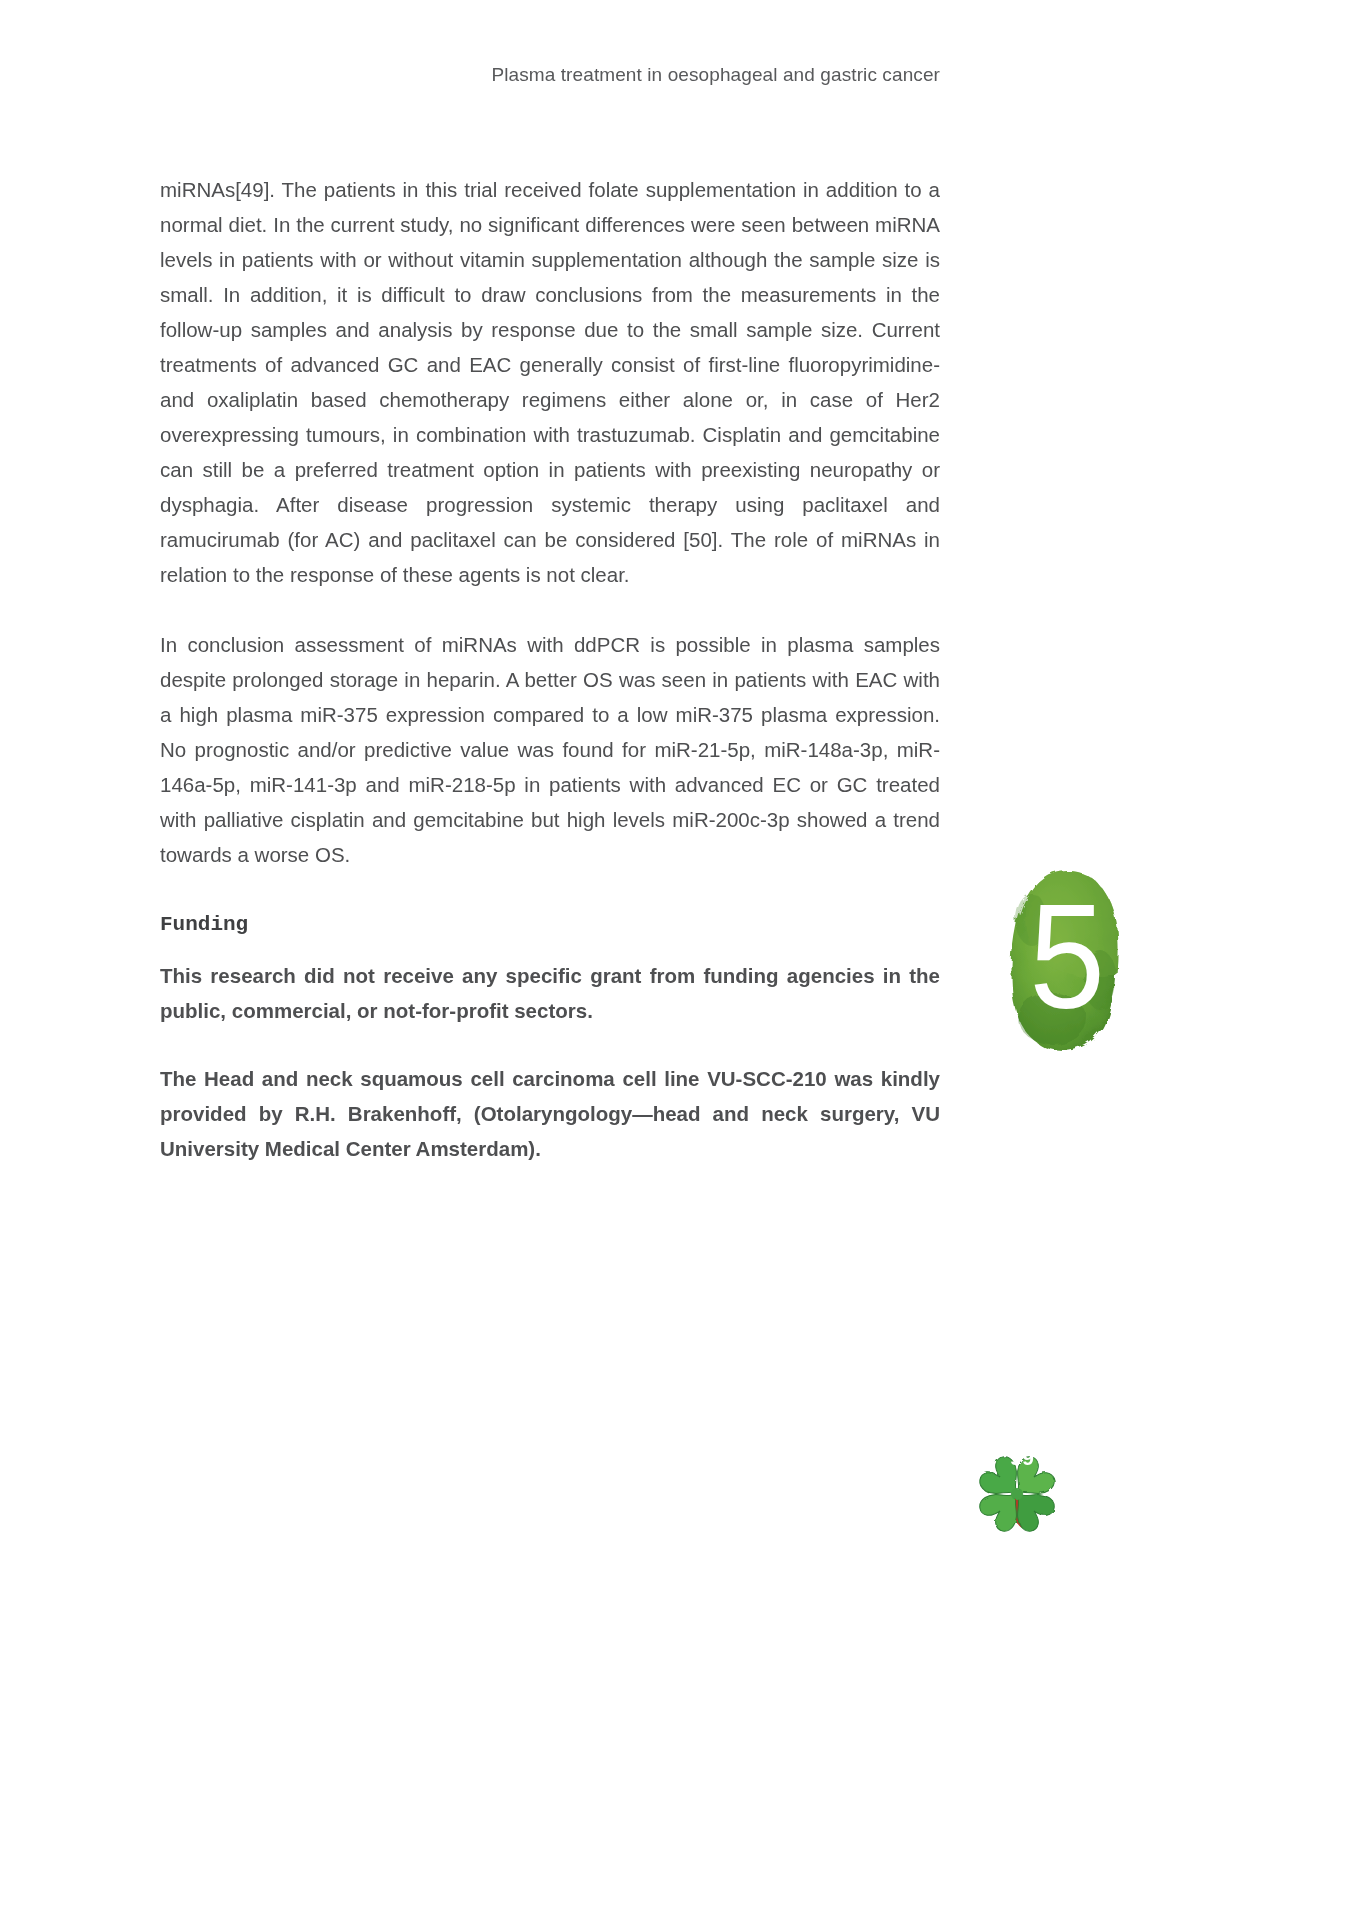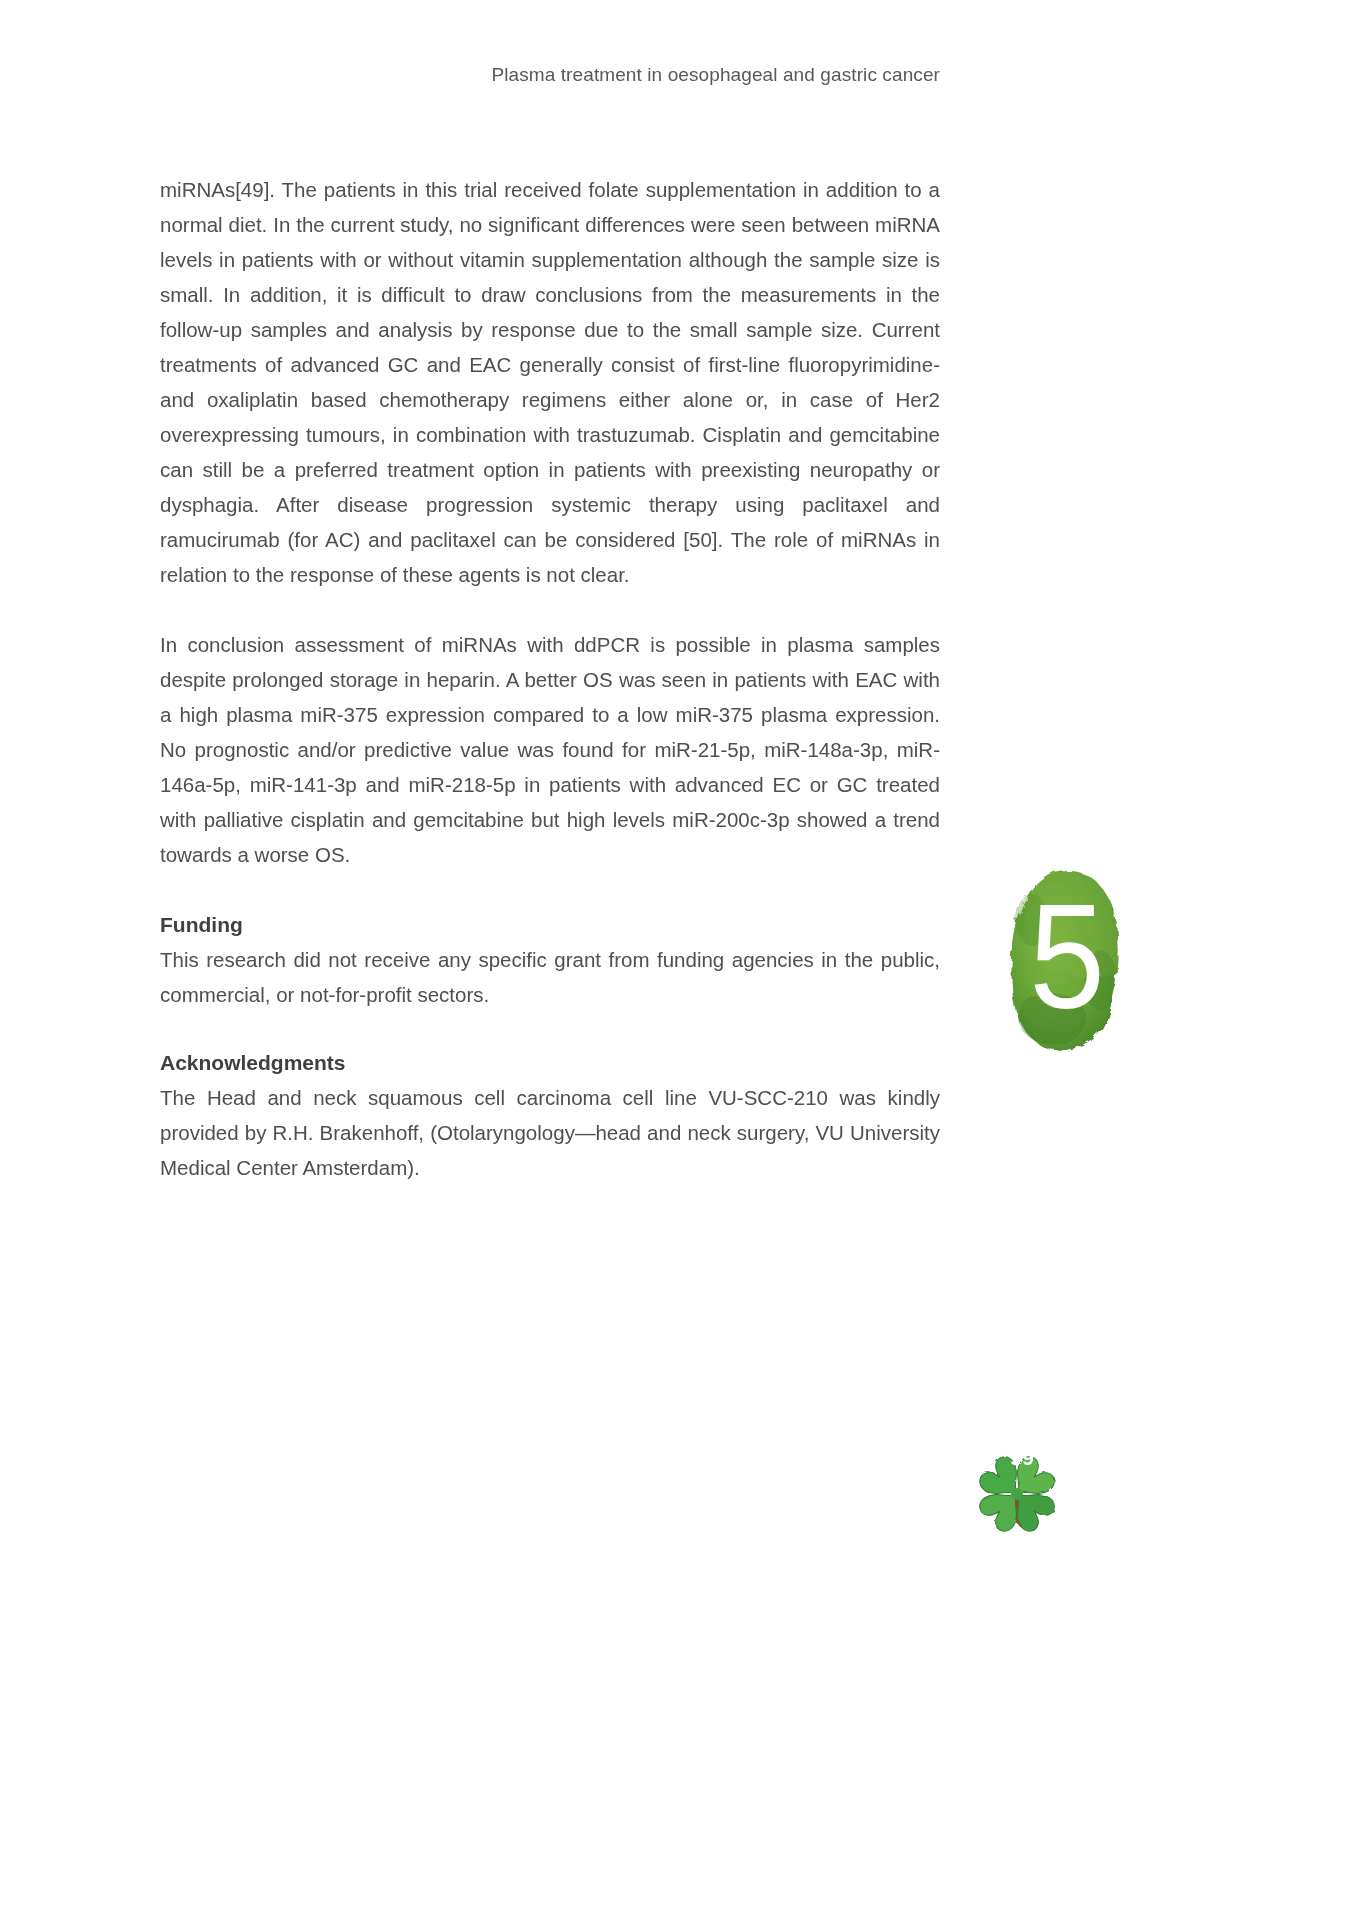--- a/index.html
+++ b/index.html
@@ -37,23 +37,25 @@
   .para {
     margin: 0 0 35px 0;
     text-align: justify;
   }
   .section-heading {
     margin: 12px 0 0 0;
     font-size: 21px;
     line-height: 35px;
     font-weight: bold;
     color: #3f4042;
+    font-family: Liberation Mono, monospace;
   }
   .section-body {
-    margin: 0 0 33px 0;
+    margin: 16px 0 33px 0;
+    font-weight: bold;
   }
   
   .chapter-tab {
     position: absolute;
     left: 1002px;
     top: 860px;
     width: 130px;
     height: 200px;
   }
   .blob-svg {
@@ -106,21 +108,20 @@
 
   <div class="running-header">Plasma treatment in oesophageal and gastric cancer</div>
 
   <main class="content">
     <p class="para">miRNAs[49]. The patients in this trial received folate supplementation in addition to a normal diet. In the current study, no significant differences were seen between miRNA levels in patients with or without vitamin supplementation although the sample size is small. In addition, it is difficult to draw conclusions from the measurements in the follow-up samples and analysis by response due to the small sample size. Current treatments of advanced GC and EAC generally consist of first-line fluoropyrimidine- and oxaliplatin based chemotherapy regimens either alone or, in case of Her2 overexpressing tumours, in combination with trastuzumab. Cisplatin and gemcitabine can still be a preferred treatment option in patients with preexisting neuropathy or dysphagia. After disease progression systemic therapy using paclitaxel and ramucirumab (for AC) and paclitaxel can be considered [50]. The role of miRNAs in relation to the response of these agents is not clear.</p>
     <p class="para">In conclusion assessment of miRNAs with ddPCR is possible in plasma samples despite prolonged storage in heparin. A better OS was seen in patients with EAC with a high plasma miR-375 expression compared to a low miR-375 plasma expression. No prognostic and/or predictive value was found for miR-21-5p, miR-148a-3p, miR-146a-5p, miR-141-3p and miR-218-5p in patients with advanced EC or GC treated with palliative cisplatin and gemcitabine but high levels miR-200c-3p showed a trend towards a worse OS.</p>
 
     <h2 class="section-heading">Funding</h2>
     <p class="para section-body">This research did not receive any specific grant from funding agencies in the public, commercial, or not-for-profit sectors.</p>
 
-    <h2 class="section-heading">Acknowledgments</h2>
     <p class="para section-body">The Head and neck squamous cell carcinoma cell line VU-SCC-210 was kindly provided by R.H. Brakenhoff, (Otolaryngology—head and neck surgery, VU University Medical Center Amsterdam).</p>
   </main>
 
   <div class="chapter-tab">
     <svg class="blob-svg" viewBox="0 0 130 200" aria-hidden="true">
       <defs>
         <radialGradient id="blobGrad" cx="42%" cy="40%" r="72%">
           <stop offset="0%" stop-color="#84b845"></stop>
           <stop offset="45%" stop-color="#6ca838"></stop>
           <stop offset="80%" stop-color="#55932e"></stop>

